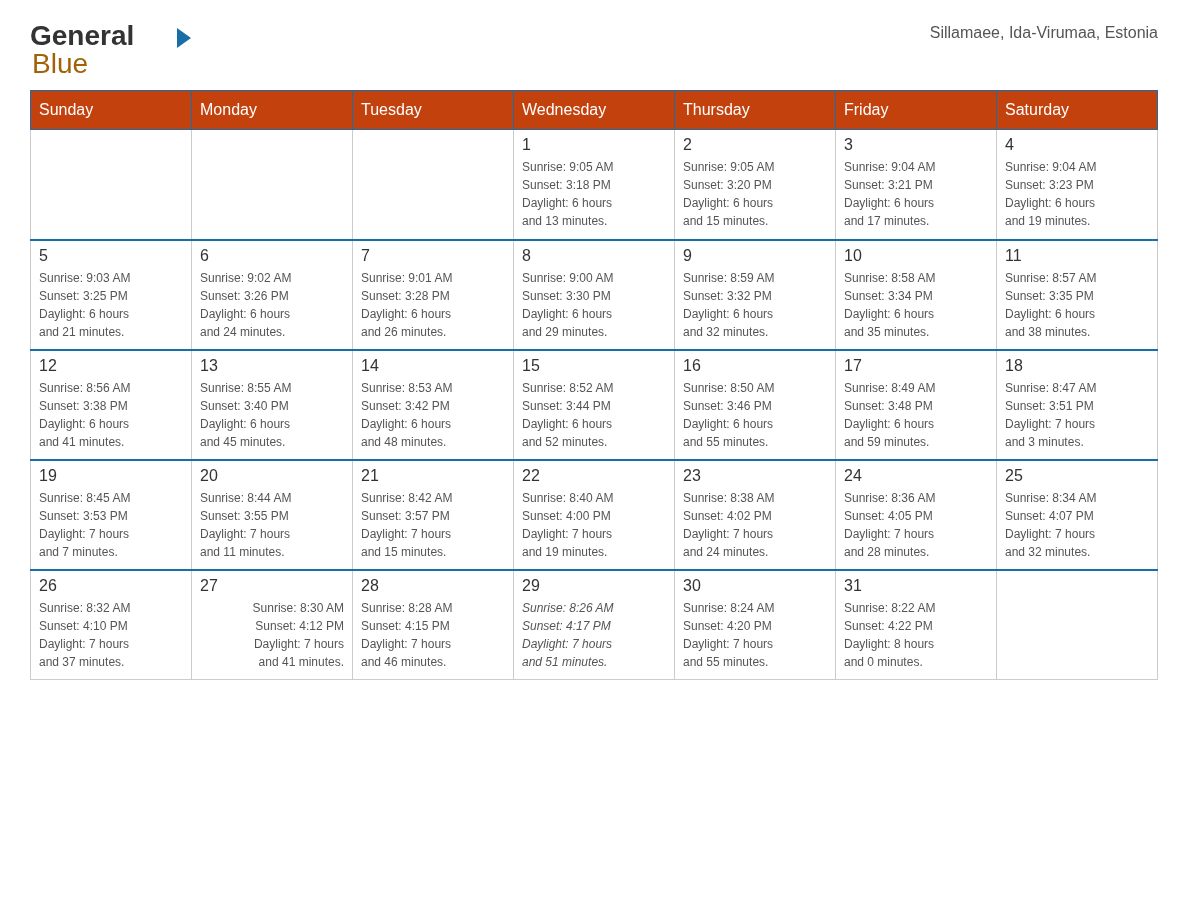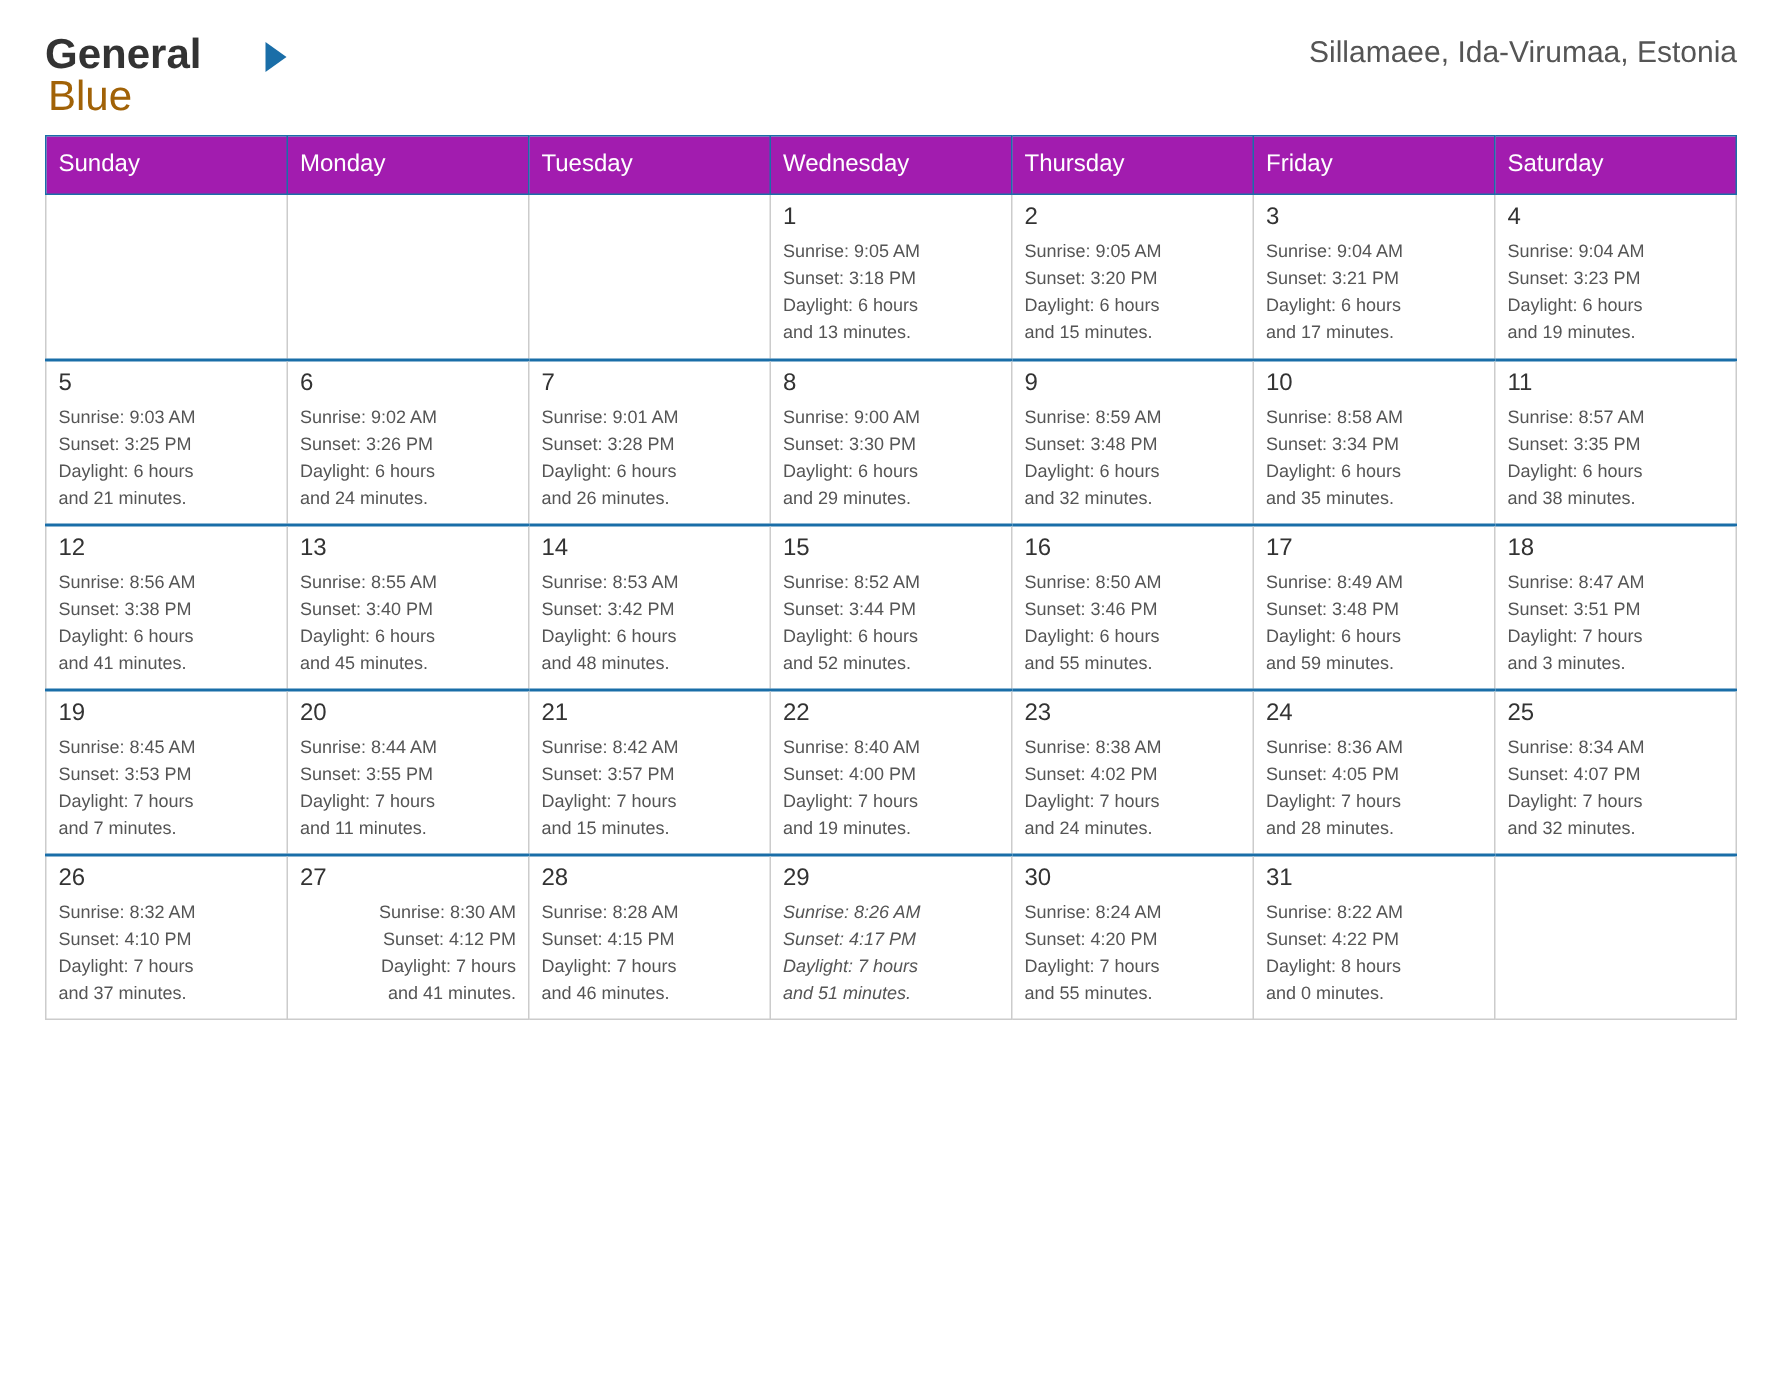--- a/index.html
+++ b/index.html
@@ -50,31 +50,31 @@
     .title-section {
       text-align: right;
     }
     .page-title {
       font-size: 52px;
       font-weight: normal;
       color: #333;
       line-height: 1.1;
     }
     .subtitle {
-      font-size: 20px;
+      font-size: 16px;
       color: #555;
       margin-top: 4px;
     }
     .calendar {
       width: 100%;
       border-collapse: collapse;
       margin-top: 10px;
     }
     .calendar th {
-      background-color: #a21caf;
+      background-color: #c2410c;
       color: #fff;
       padding: 10px 8px;
       text-align: left;
       font-size: 16px;
       font-weight: normal;
       border: 1px solid #1a6ea8;
     }
     .calendar td {
       vertical-align: top;
       border: 1px solid #ccc;
@@ -190,21 +190,21 @@
         <td>
           <span class="day-number">8</span>
           <div class="day-info" style="white-space: pre-line;">Sunrise: 9:00 AM
 Sunset: 3:30 PM
 Daylight: 6 hours
 and 29 minutes.</div>
         </td>
         <td>
           <span class="day-number">9</span>
           <div class="day-info" style="white-space: pre-line;">Sunrise: 8:59 AM
-Sunset: 3:48 PM
+Sunset: 3:32 PM
 Daylight: 6 hours
 and 32 minutes.</div>
         </td>
         <td>
           <span class="day-number">10</span>
           <div class="day-info" style="white-space: pre-line;">Sunrise: 8:58 AM
 Sunset: 3:34 PM
 Daylight: 6 hours
 and 35 minutes.</div>
         </td>

